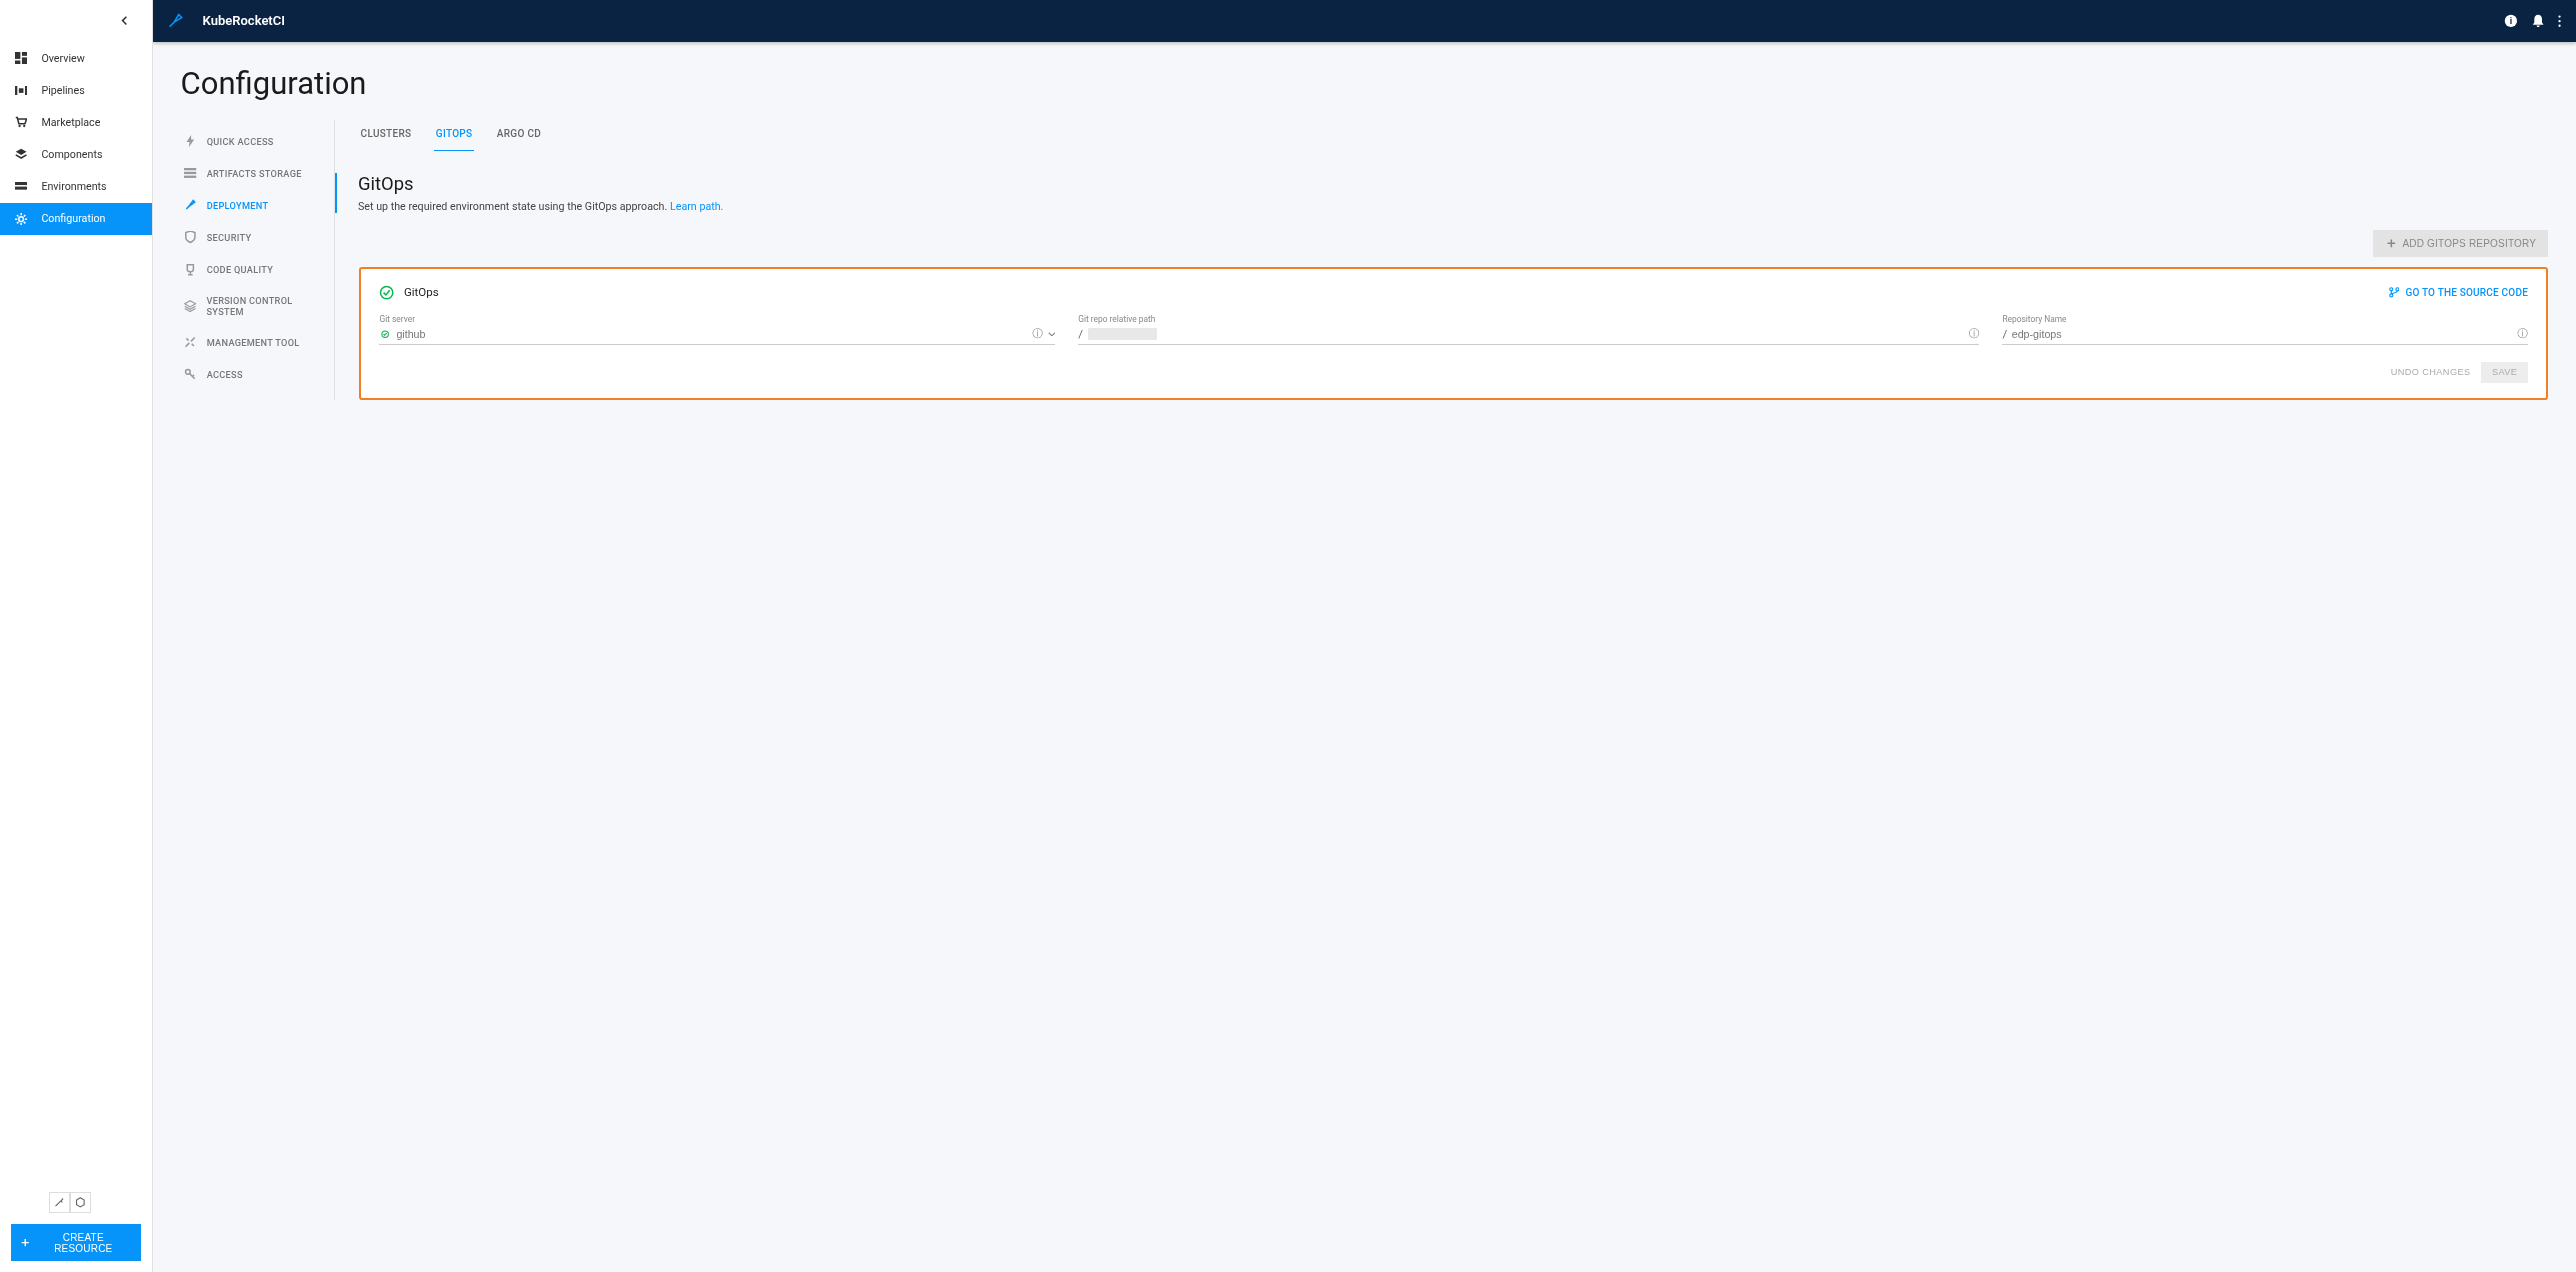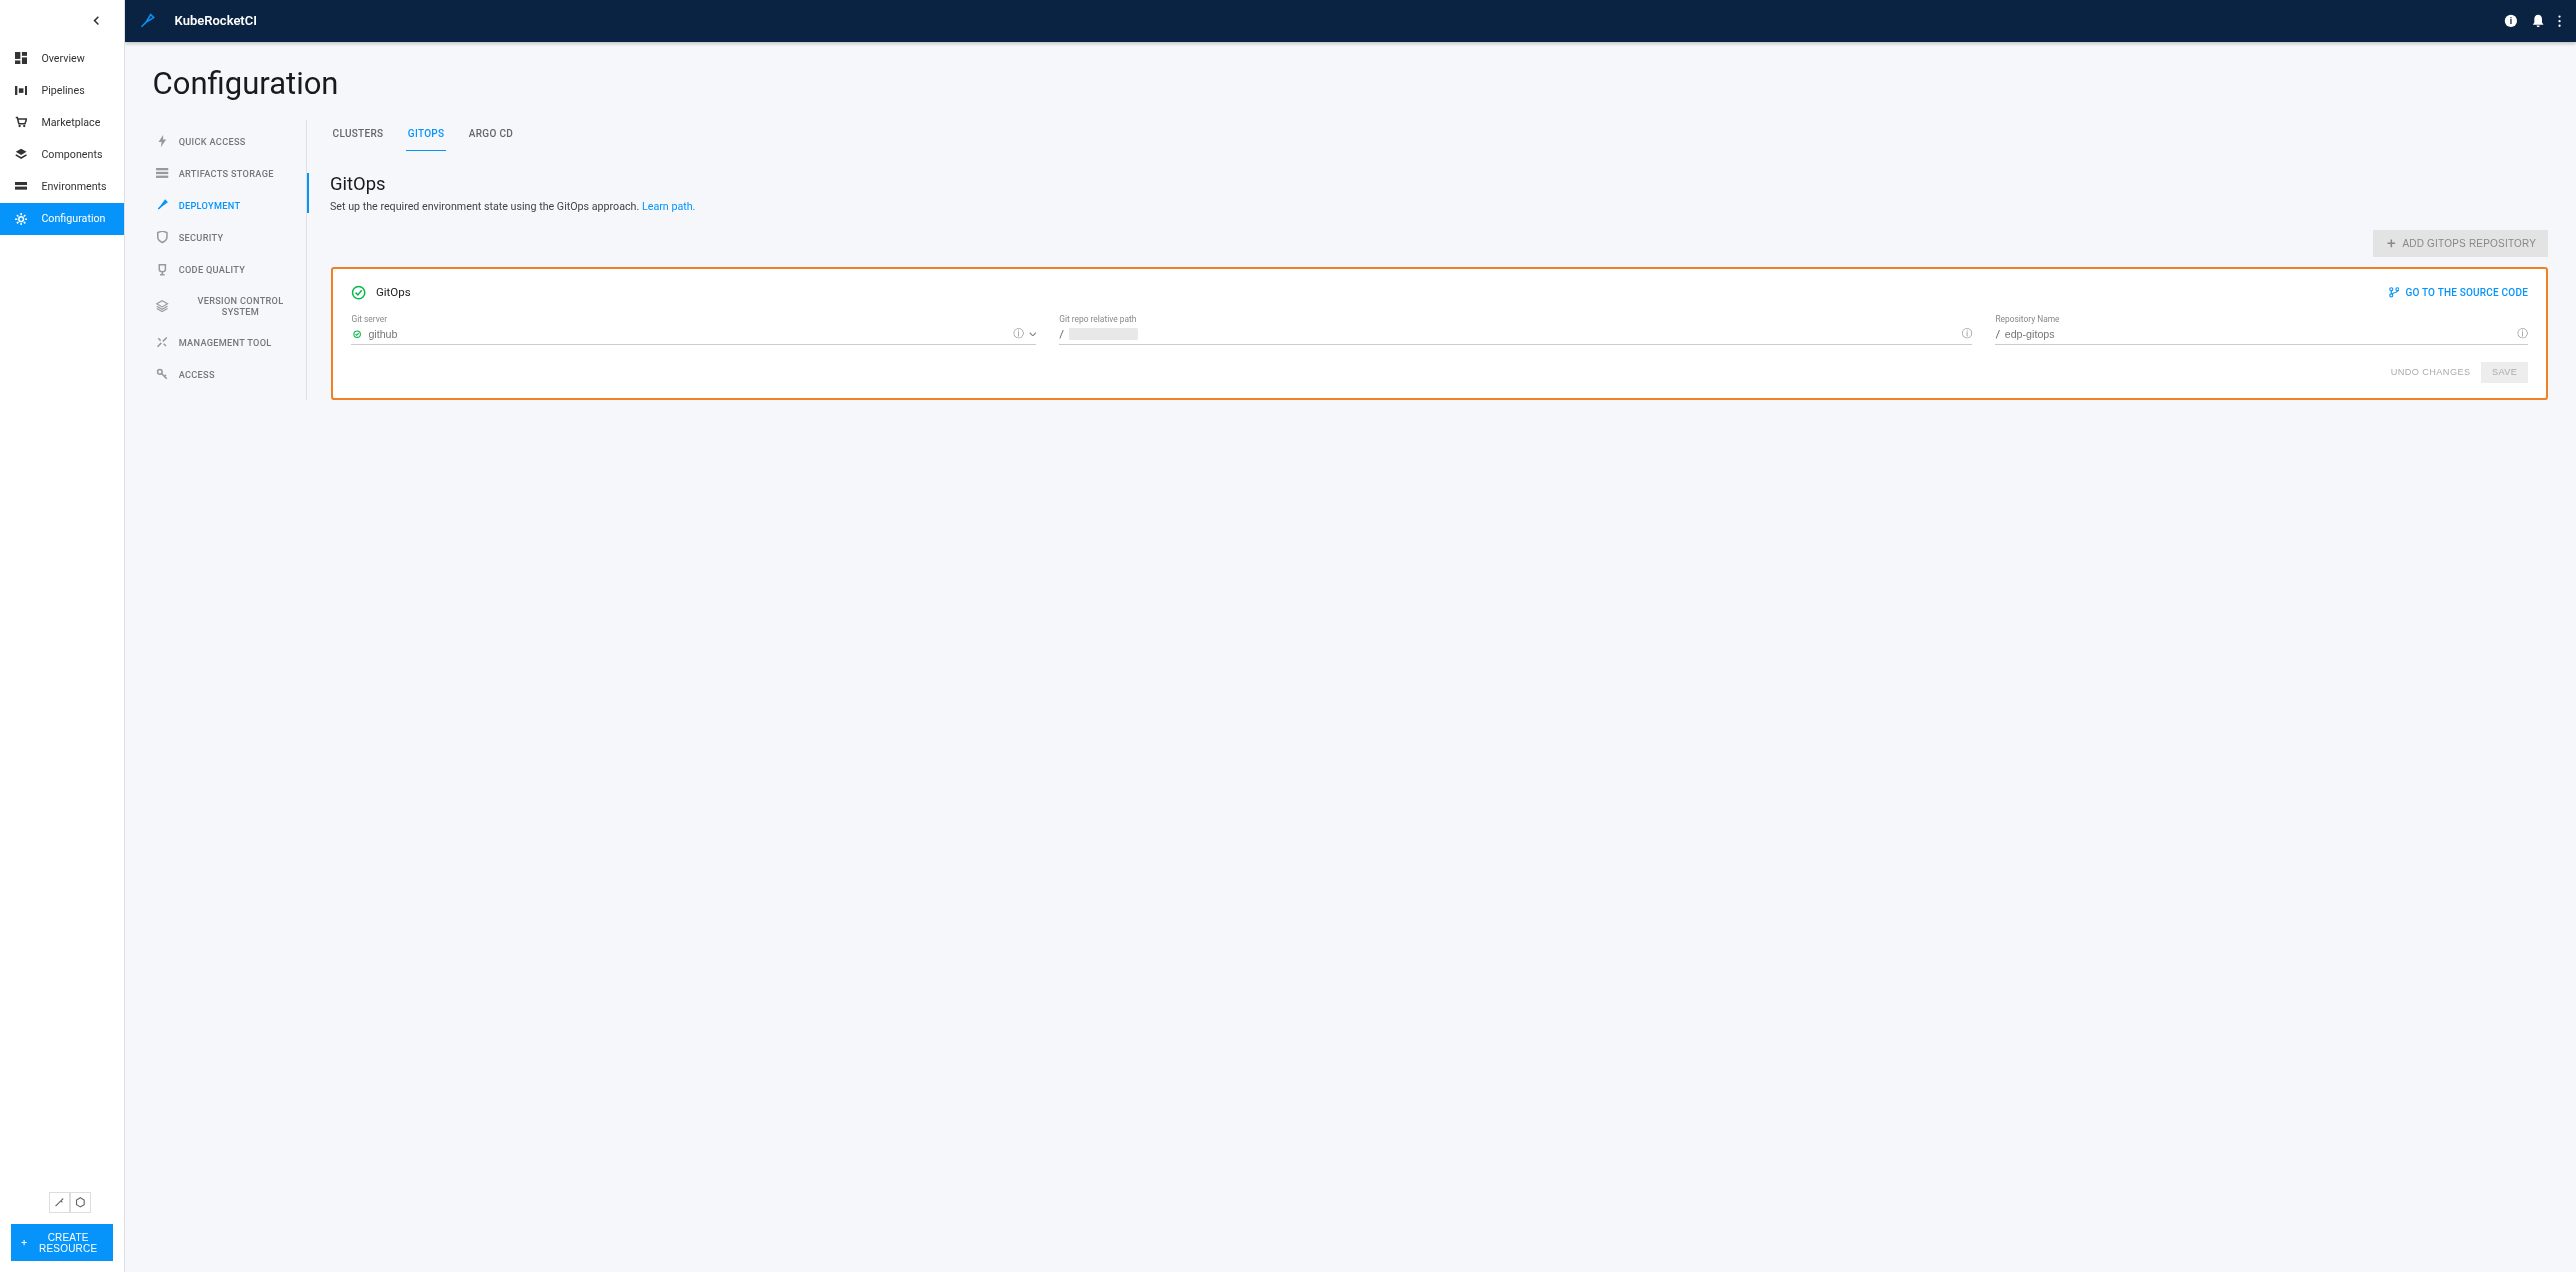--- a/index.html
+++ b/index.html
@@ -1,18 +1,18 @@
 <!DOCTYPE html>
 <html style="font-size:12.3px"><head>
 <meta charset="utf-8">
 <style>
 * { box-sizing: border-box; margin: 0; padding: 0; }
 body { font-family: -apple-system, BlinkMacSystemFont, "Segoe UI", Roboto, sans-serif; background: #f5f7fa; height: 100vh; overflow: hidden; }
 .app { display: flex; height: 100vh; }
-.sidebar-main { width: 125px; background: #fff; border-right: 0.8px solid #e0e0e0; display: flex; flex-direction: column; }
+.sidebar-main { width: 153px; background: #fff; border-right: 0.8px solid #e0e0e0; display: flex; flex-direction: column; }
 .sidebar-collapse { height: 42px; display: flex; align-items: center; justify-content: flex-end; padding-right: 23px; }
 .nav-items { flex: 1; }
 .nav-item { display: flex; align-items: center; padding: 9.2px 13.8px; cursor: pointer; color: #333; font-size: 10.7px; gap: 13.8px; }
 .nav-item.active { background: #0694fb; color: #fff; }
 .nav-icon { width: 13.8px; height: 13.8px; display: inline-flex; align-items: center; justify-content: center; }
 .sidebar-bottom { padding: 10.7px; }
 .icon-row { display: flex; gap: 0; margin-bottom: 10.7px; padding-left: 38px; }
 .tool-icon { width: 21.4px; height: 21.4px; border: 0.8px solid #ddd; display: flex; align-items: center; justify-content: center; background: #fff; }
 .create-btn { background: #0694fb; color: #fff; border: none; padding: 7.7px 10.7px; font-size: 10px; font-weight: 500; letter-spacing: 0.2px; display: flex; align-items: center; gap: 6.1px; cursor: pointer; width: 100%; justify-content: center; text-align: center; }
 .main-area { flex: 1; display: flex; flex-direction: column; overflow: hidden; }
@@ -217,21 +217,21 @@
                   </svg>
                 </span>
               <span>CODE QUALITY</span>
             </div>
             <div class="sub-item">
               <span class="sub-icon">
                   <svg width="12.3" height="12.3" viewBox="0 0 16 16">
                     <path d="M8 1 L15 5 L8 9 L1 5 Z M1 8 L8 12 L15 8 M1 11 L8 15 L15 11" stroke="#999" stroke-width="1.5" fill="none"></path>
                   </svg>
                 </span>
-              <span style="line-height:1.2;text-align:center;">VERSION CONTROL SYSTEM</span>
+              <span style="line-height:1.2;">VERSION CONTROL SYSTEM</span>
             </div>
             <div class="sub-item">
               <span class="sub-icon">
                   <svg width="12.3" height="12.3" viewBox="0 0 16 16">
                     <path d="M2 14 L7 9 M14 2 L9 7 M3 3 L6 6 M13 13 L10 10" stroke="#999" stroke-width="2"></path>
                   </svg>
                 </span>
               <span>MANAGEMENT TOOL</span>
             </div>
             <div class="sub-item">

